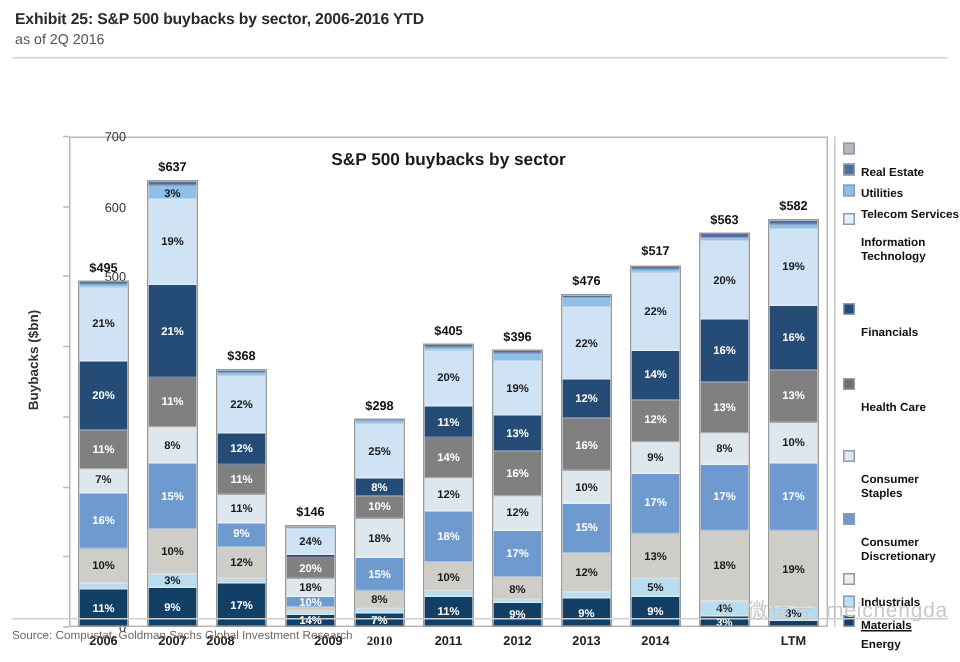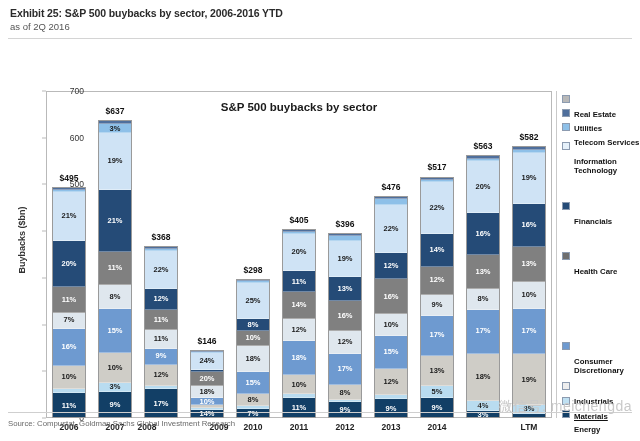--- a/index.html
+++ b/index.html
@@ -286,21 +286,21 @@
         <div class="seg" style="height: 51.1452px; background: rgb(207, 205, 199); color: rgb(26, 26, 26);">19%</div>
         <div class="seg" style="height: 8.07556px; background: rgb(185, 220, 240); color: rgb(26, 26, 26);">3%</div>
         <div class="seg" style="height: 5.38371px; background: rgb(18, 63, 102); color: rgb(255, 255, 255);"></div>
       </div>
     </div>
   <div id="x-axis-row">
       <div class="x-tick" style="left: 6px;">2006</div>
       <div class="x-tick" style="left: 52px;">2007</div>
       <div class="x-tick" style="left: 84px;">2008</div>
       <div class="x-tick" style="left: 156px;">2009</div>
-      <div class="x-tick" style="left: 190px;">2010</div>
+      <div class="x-tick" style="left: 190px; font-family: Liberation Serif, serif;">2010</div>
       <div class="x-tick" style="left: 236px;">2011</div>
       <div class="x-tick" style="left: 282px;">2012</div>
       <div class="x-tick" style="left: 328px;">2013</div>
       <div class="x-tick" style="left: 374px;">2014</div>
       <div class="x-tick" style="left: 420px; margin-top: 40px;">2015</div>
       <div class="x-tick" style="left: 466px;">LTM</div>
     </div>
   <div id="legend">
       <div class="legend-item" style="top: 3px;">
         <span class="legend-swatch" style="background: rgb(184, 184, 184);"></span>
@@ -319,20 +319,24 @@
         <span class="legend-text">Information
 Technology</span>
       </div>
       <div class="legend-item" style="top: 110px;">
         <span class="legend-swatch" style="background: rgb(37, 75, 119);"></span>
         <span class="legend-text">Financials</span>
       </div>
       <div class="legend-item" style="top: 160px;">
         <span class="legend-swatch" style="background: rgb(110, 110, 110);"></span>
         <span class="legend-text">Health Care</span>
+      </div>
+      <div class="legend-item" style="top: 208px;">
+        <span class="legend-swatch" style="background: rgb(223, 231, 238);"></span>
+        <span class="legend-text">Consumer  Staples</span>
       </div>
       <div class="legend-item" style="top: 250px;">
         <span class="legend-swatch" style="background: rgb(110, 154, 208);"></span>
         <span class="legend-text">Consumer
 Discretionary</span>
       </div>
       <div class="legend-item" style="top: 290px;">
         <span class="legend-swatch" style="background: rgb(238, 238, 238);"></span>
         <span class="legend-text">Industrials</span>
       </div>

